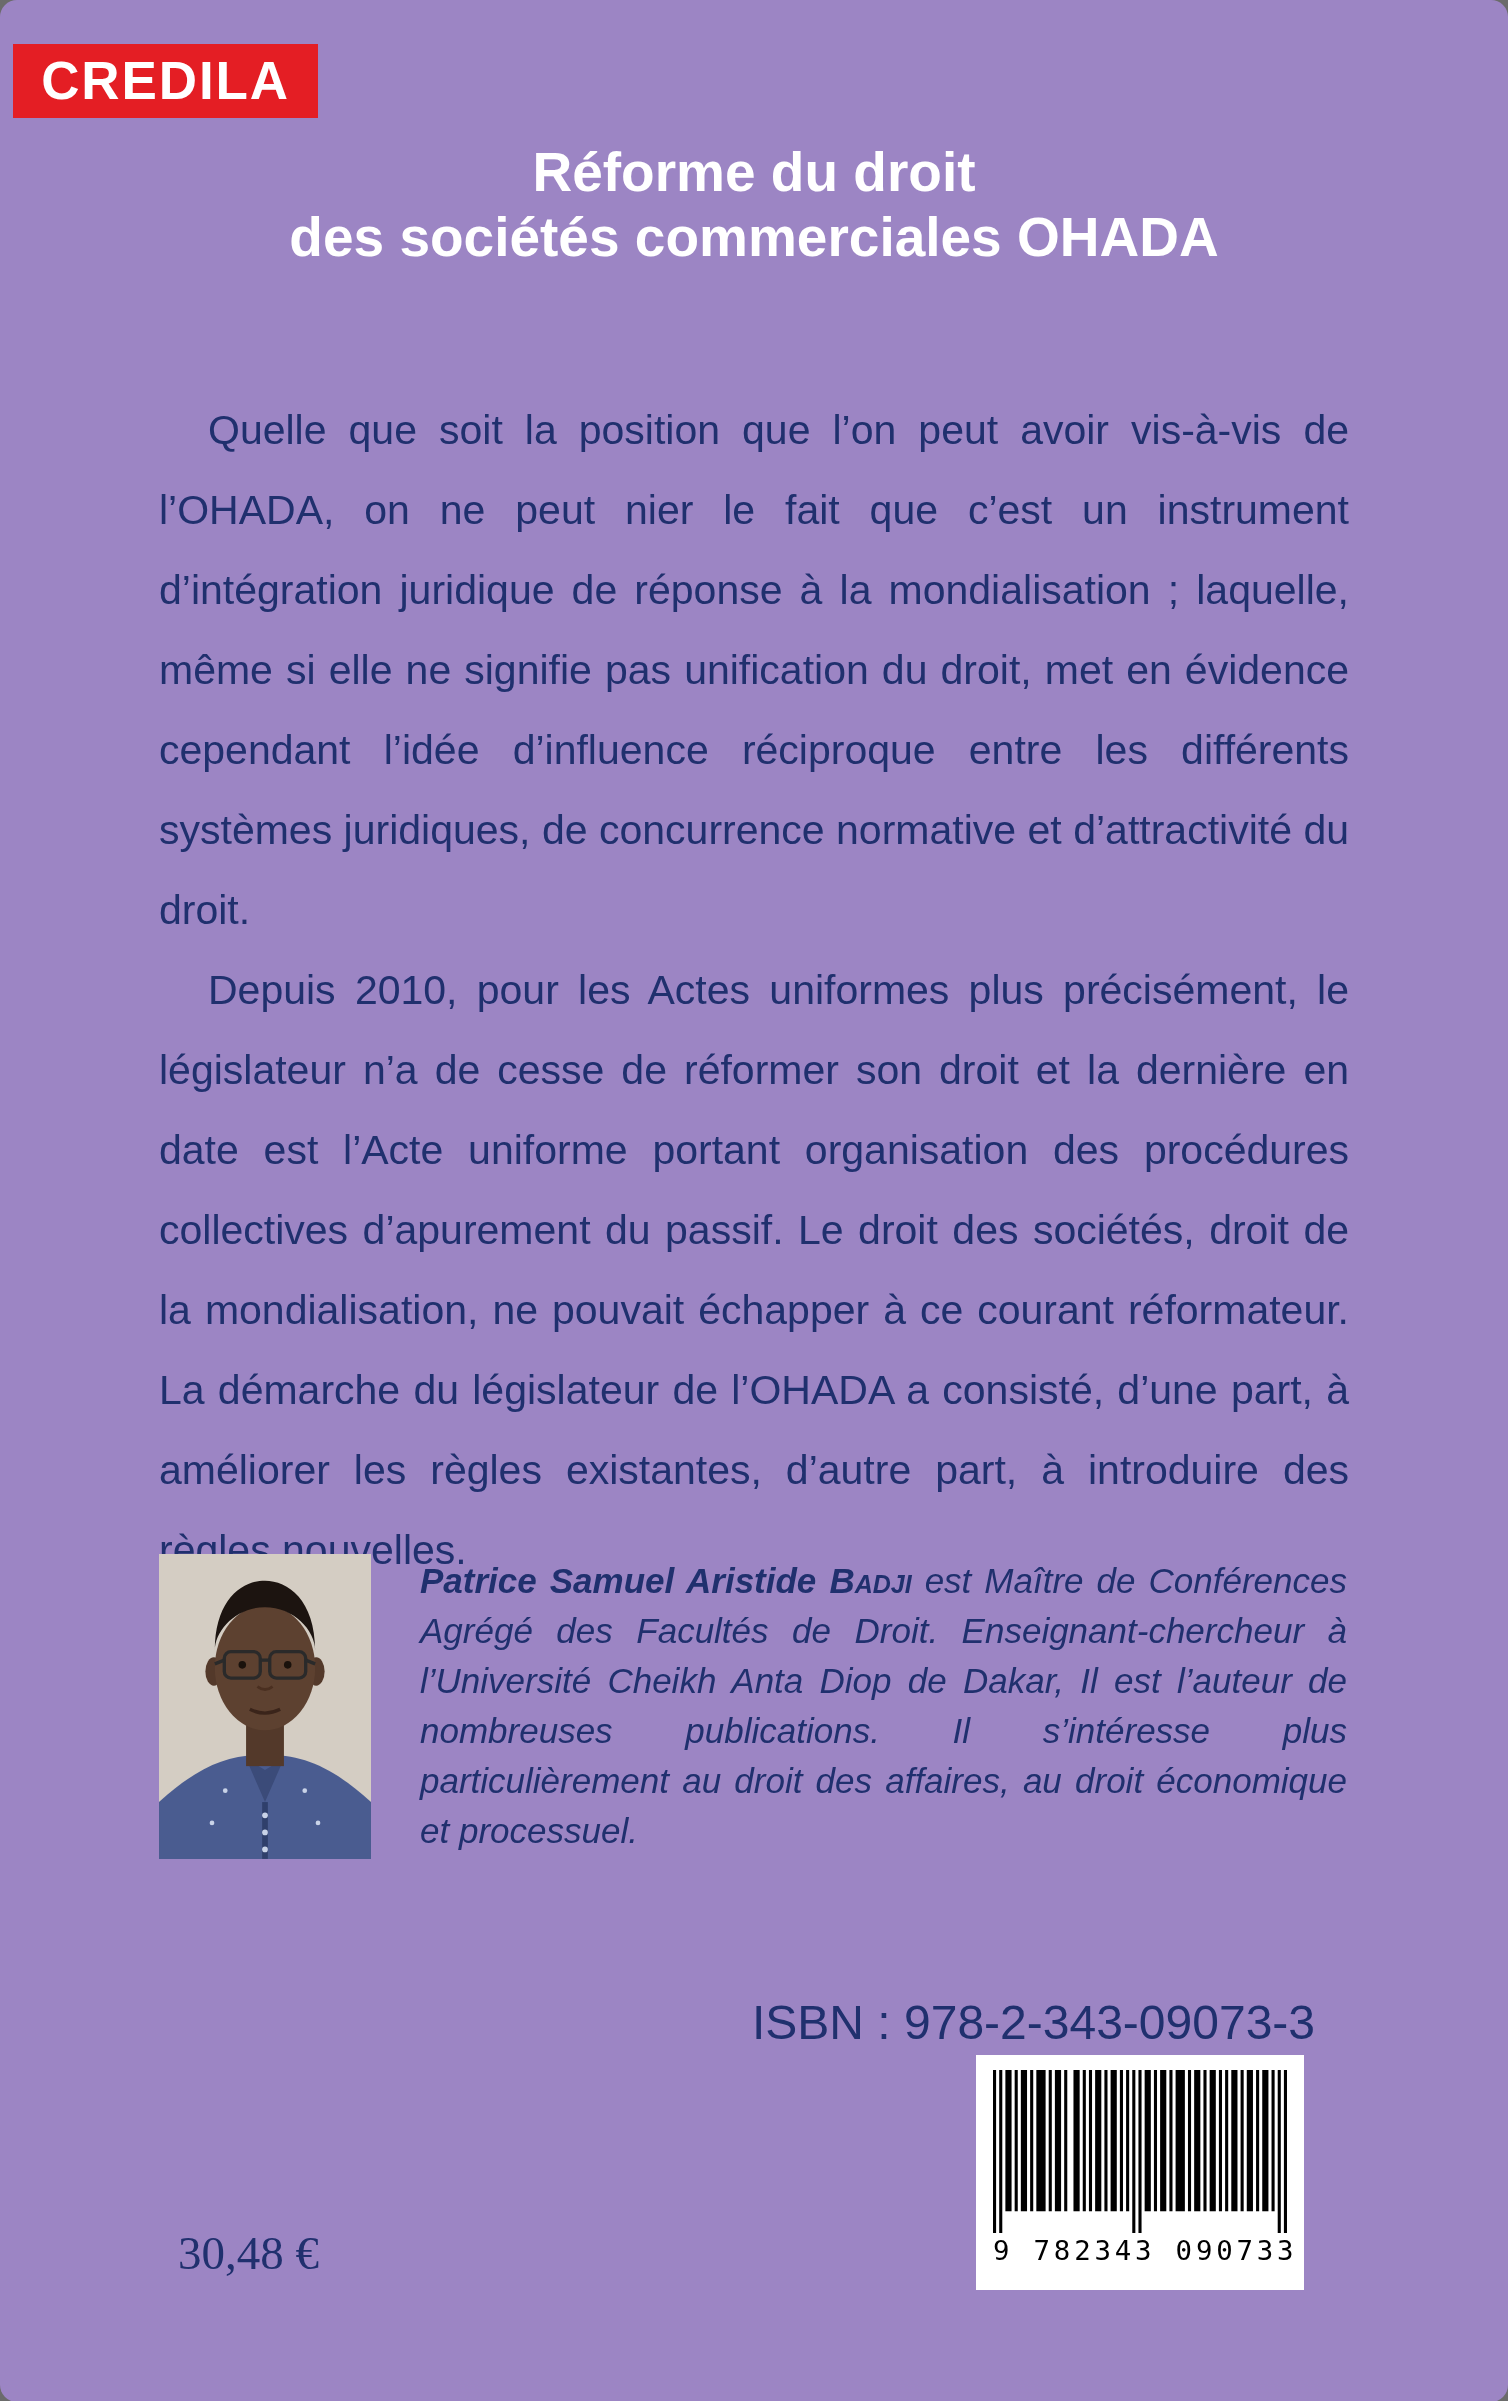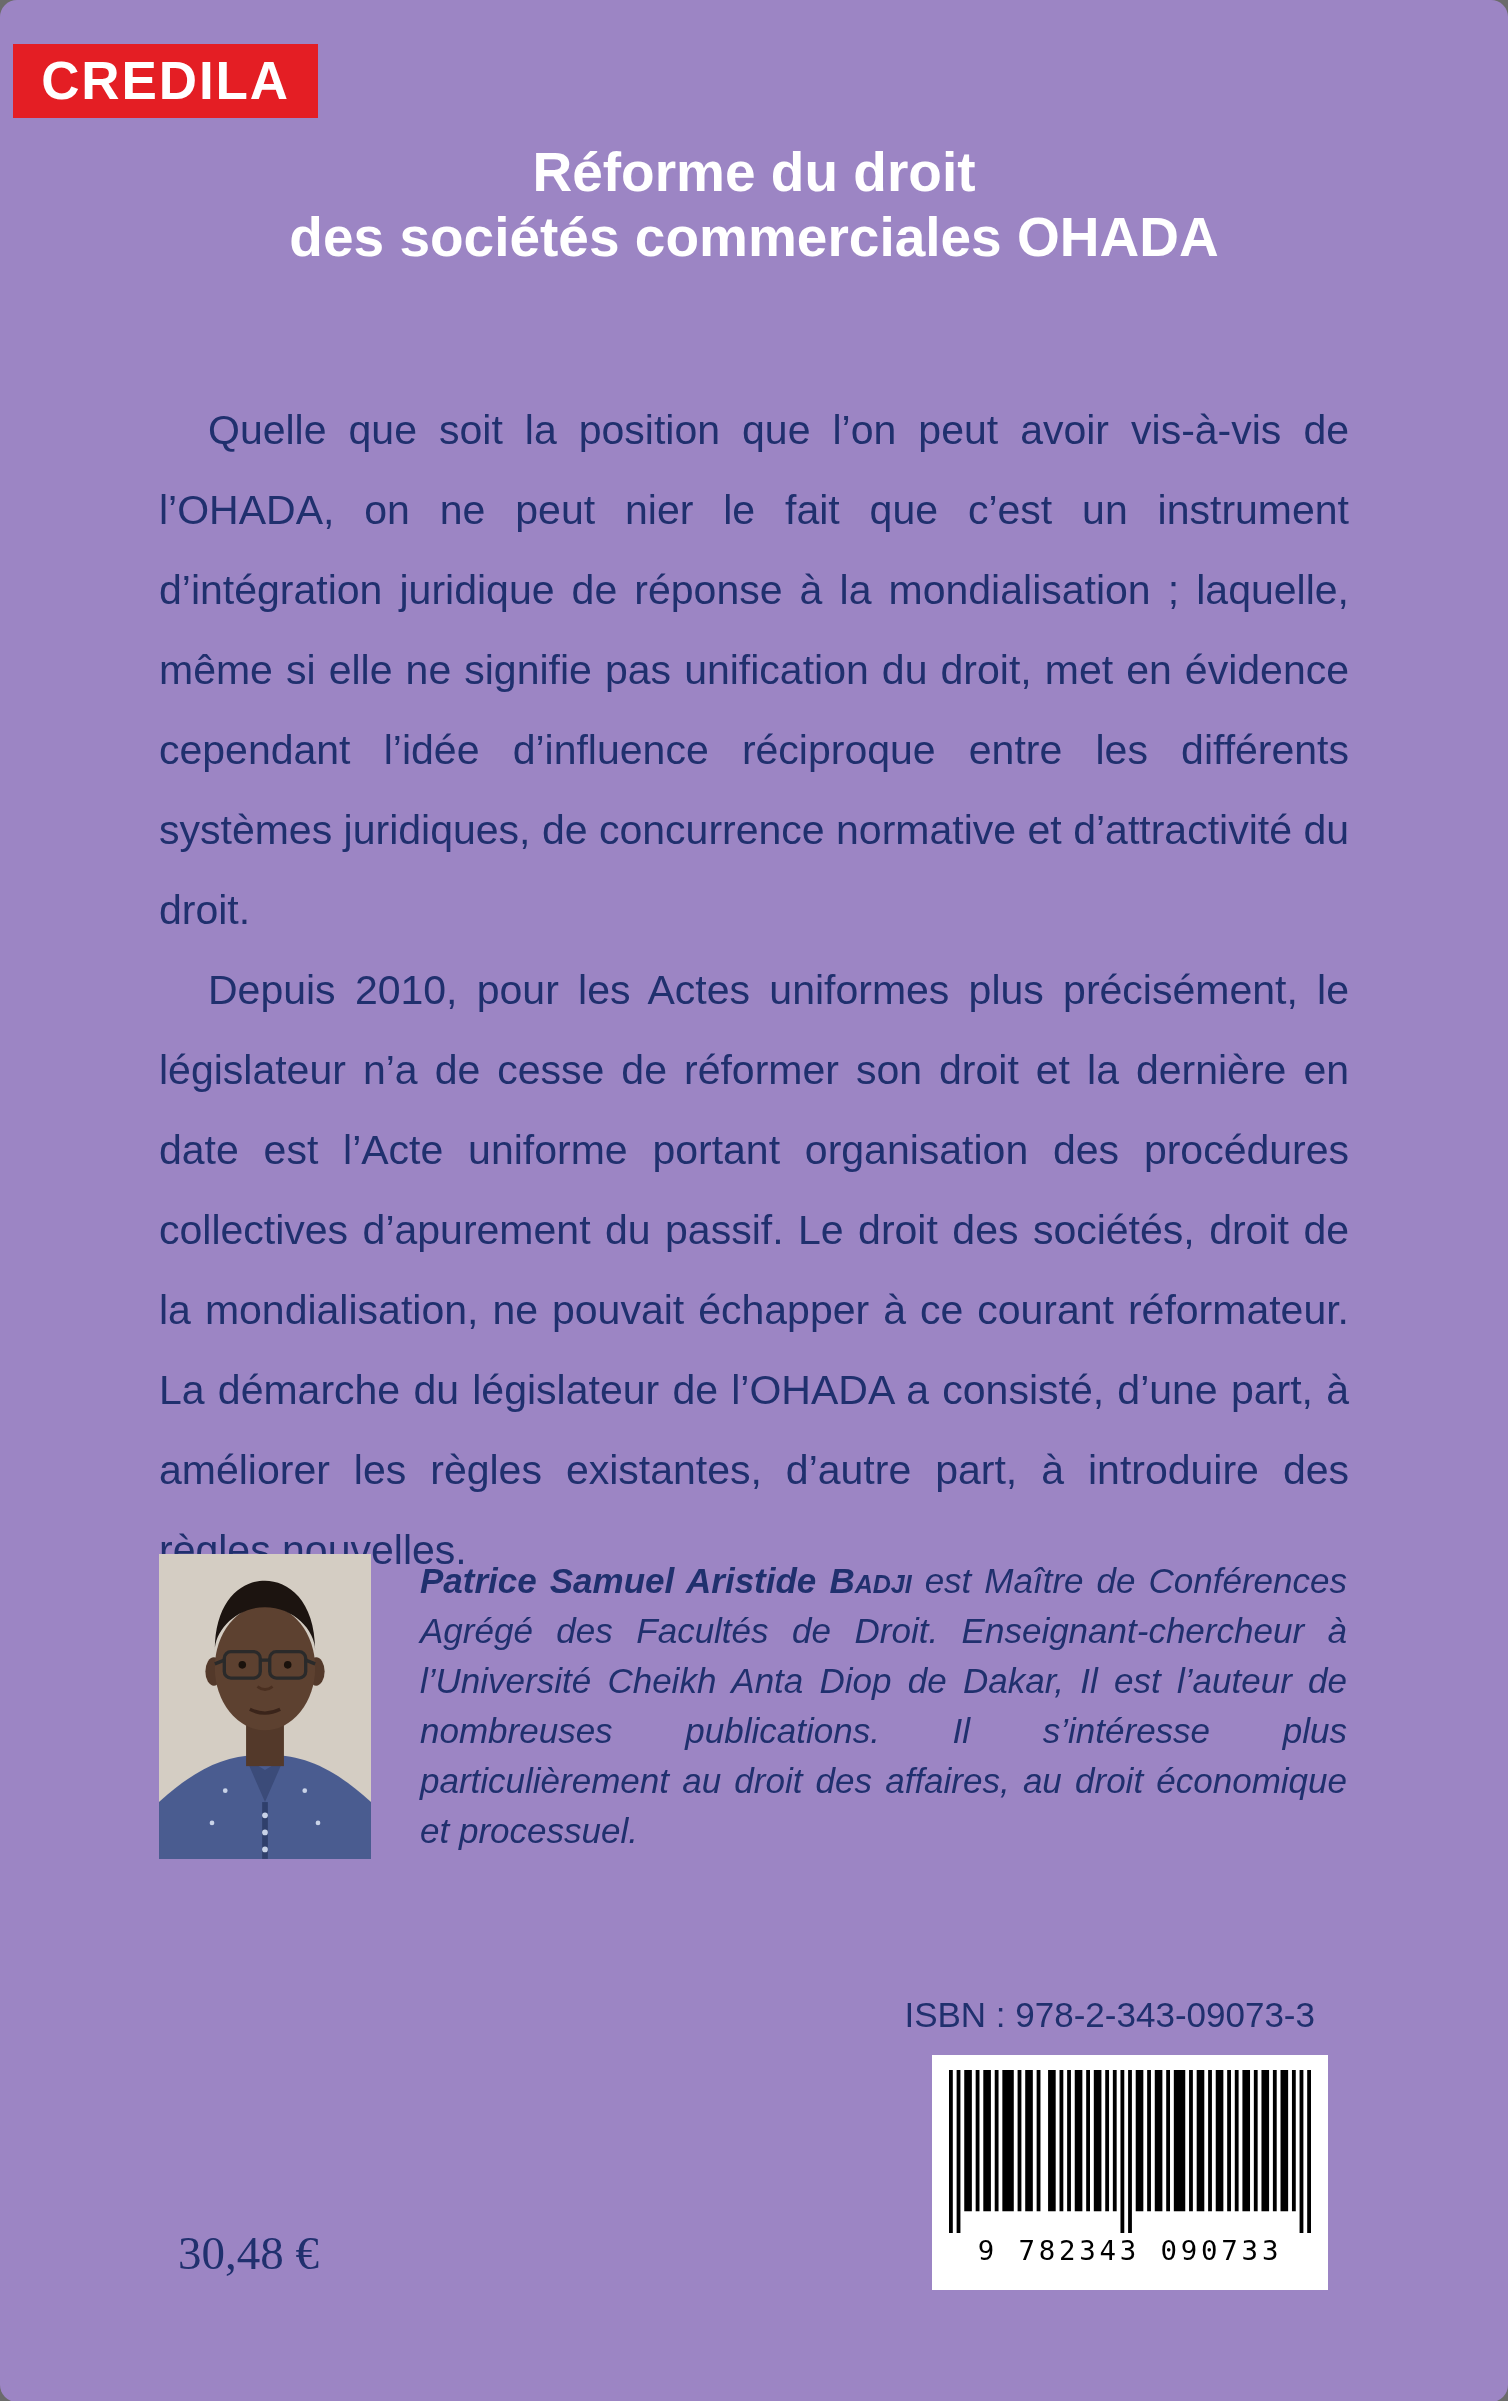--- a/index.html
+++ b/index.html
@@ -89,28 +89,28 @@
   }
   .bio-text .name { font-weight: 700; }
   .bio-text .sc { font-variant: small-caps; }
 
   
   .isbn {
     position: absolute;
     top: 1995px;
     right: 193px;
     color: #20306e;
-    font-size: 35px;
+    font-size: 48px;
     text-align: right;
   }
   .barcode-box {
     position: absolute;
     top: 2055px;
-    right: 180px;
-    width: 396px;
+    right: 204px;
+    width: 328px;
     height: 235px;
     background: #ffffff;
     box-sizing: border-box;
     padding: 15px 17px 9.5px 17px;
     display: flex;
     flex-direction: column;
   }
   .bars { width: 100%; height: 163px; flex: none; }
   .barcode-digits {
     margin-top: 1.9px;

